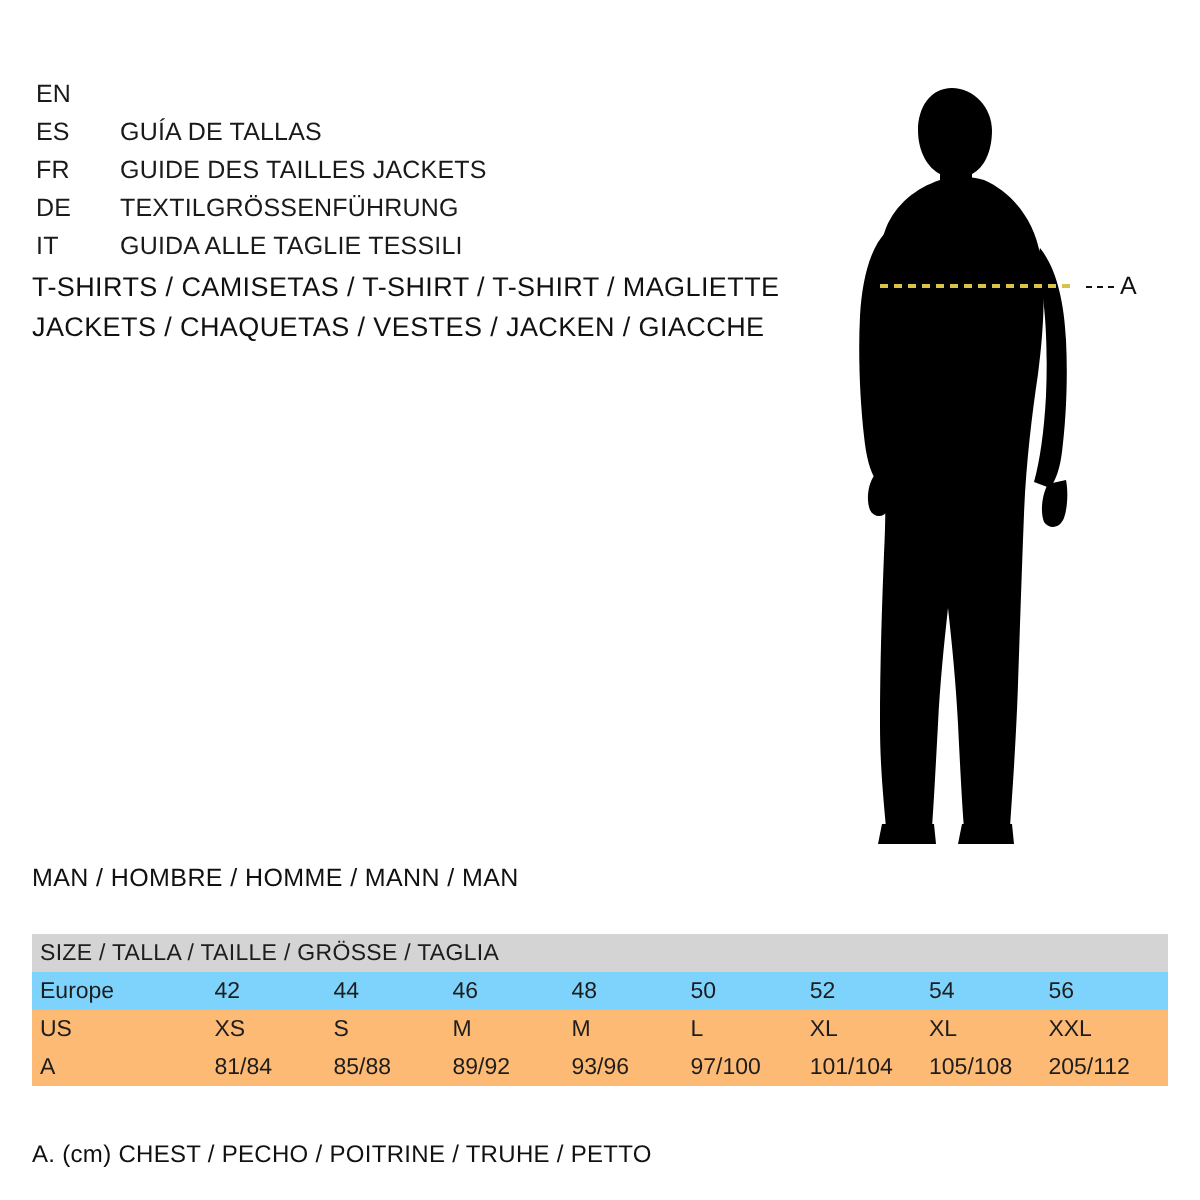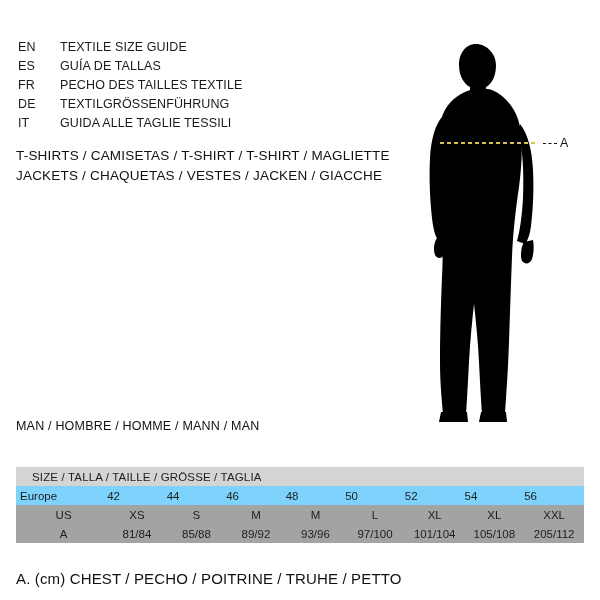--- a/index.html
+++ b/index.html
@@ -42,21 +42,21 @@
     color: #1a1a1a;
   }
   .lang-text {
     color: #1a1a1a;
   }
 
   
   .cat-block {
     position: absolute;
     left: 16px;
-    top: 122px;
+    top: 110px;
     width: 420px;
   }
   .cat-line {
     font-size: 13.5px;
     line-height: 20px;
     color: #111111;
     letter-spacing: 0.2px;
   }
 
   
@@ -79,21 +79,21 @@
     left: 133px;
     top: 111px;
     width: 14px;
     border-top: 1.5px dashed #111;
   }
 
   
   .man-heading {
     position: absolute;
     left: 16px;
-    top: 395px;
+    top: 408px;
     font-size: 12.5px;
     letter-spacing: 0.2px;
     color: #111;
   }
 
   
   .size-table {
     position: absolute;
     left: 16px;
     top: 443px;
@@ -104,68 +104,66 @@
   .size-table td {
     padding: 0;
     height: 19px;
     vertical-align: middle;
     color: #1d1d1d;
   }
   .size-table tr.head td {
     background: #d4d4d4;
     font-size: 11.5px;
     letter-spacing: 0.15px;
-    padding-left: 16px;
+    padding-left: 4px;
   }
   .size-table tr.band td {
     background: #7dd3fc;
   }
   .size-table tr.plain td {
-    background: #a3a3a3;
-    text-align: center;
+    background: #fdba74;
   }
   .size-table td.lbl {
     width: 88px;
     padding-left: 4px;
   }
   .size-table td.val {
     width: 60px;
     text-align: left;
   }
   .size-table tr.head td.full {
     width: auto;
   }
 
   
   .footnote {
     position: absolute;
     left: 16px;
     top: 546px;
-    font-size: 15px;
+    font-size: 12px;
     letter-spacing: 0.15px;
     color: #111;
   }
 </style>
 </head>
 <body>
 
 <div id="page">
 
   <div class="lang-block">
     <div class="lang-row">
       <span class="lang-code">EN</span>
-      <span class="lang-text">TEXTILE SIZE GUIDE</span>
     </div>
     <div class="lang-row">
       <span class="lang-code">ES</span>
       <span class="lang-text">GUÍA DE TALLAS</span>
     </div>
     <div class="lang-row">
       <span class="lang-code">FR</span>
-      <span class="lang-text">PECHO DES TAILLES TEXTILE</span>
+      <span class="lang-text">GUIDE DES TAILLES JACKETS</span>
     </div>
     <div class="lang-row">
       <span class="lang-code">DE</span>
       <span class="lang-text">TEXTILGRÖSSENFÜHRUNG</span>
     </div>
     <div class="lang-row">
       <span class="lang-code">IT</span>
       <span class="lang-text">GUIDA ALLE TAGLIE TESSILI</span>
     </div>
   </div>

